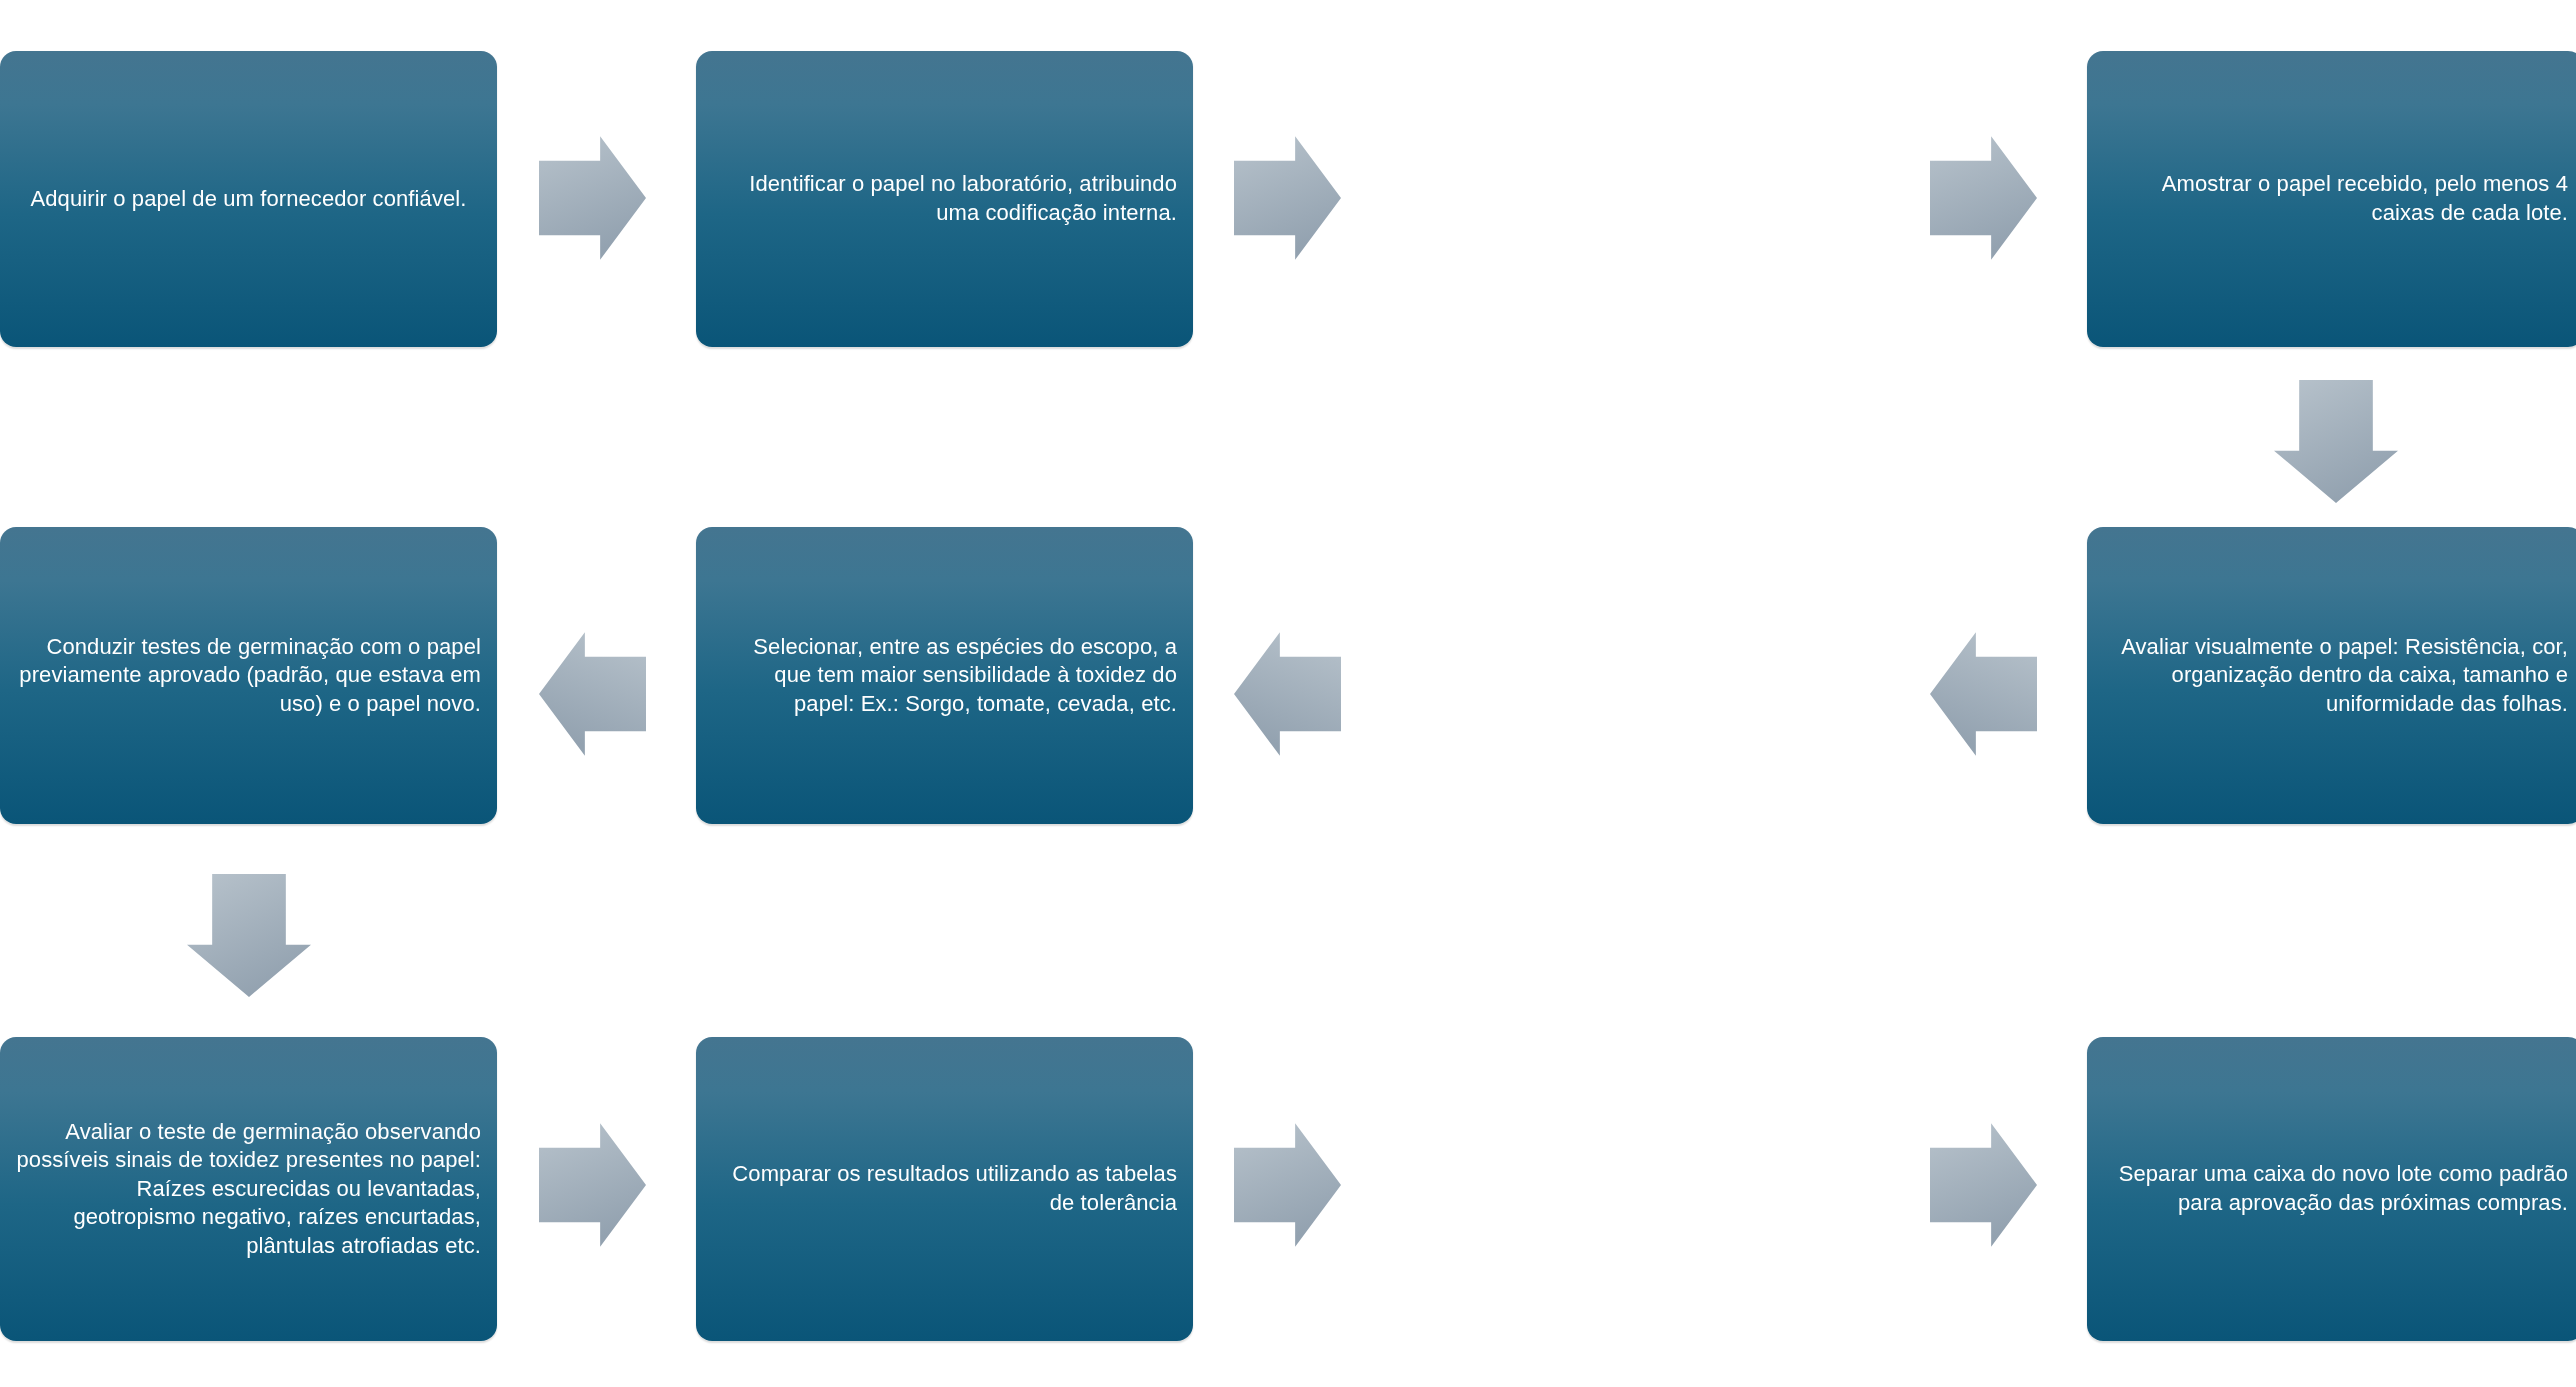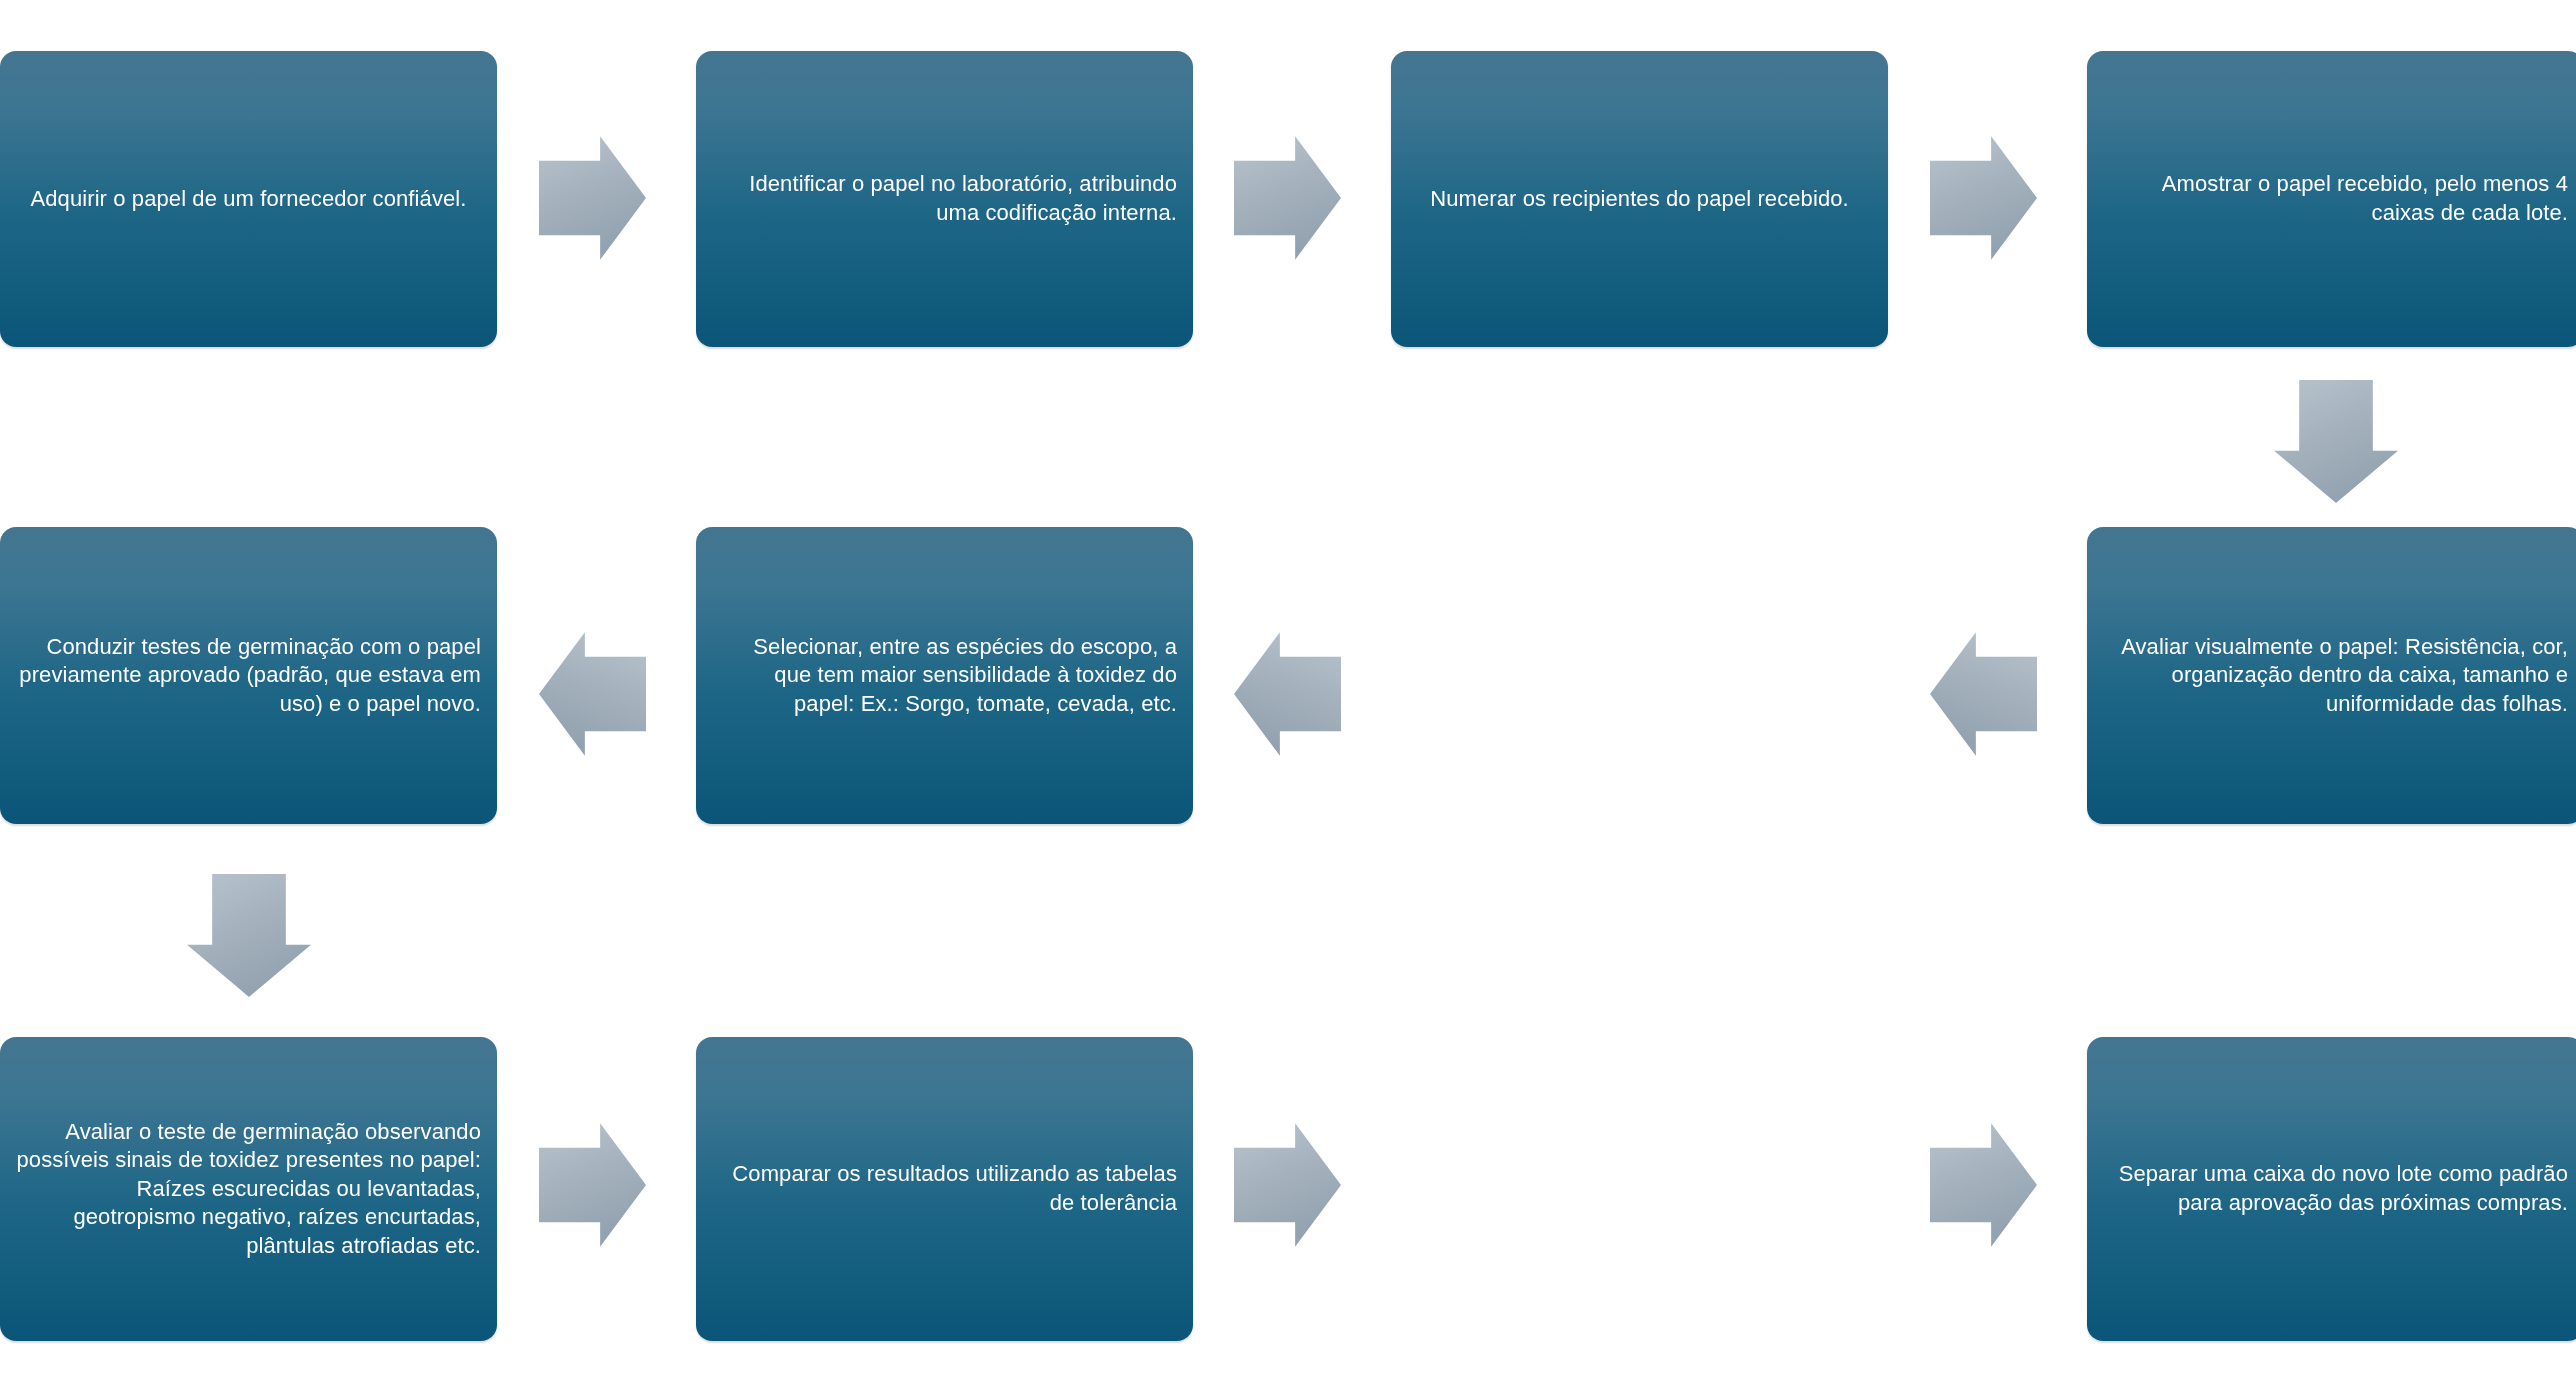--- a/index.html
+++ b/index.html
@@ -106,23 +106,20 @@
       <defs>
         <linearGradient id="gArrowR2" x1="0" y1="0" x2="0.35" y2="1">
           <stop offset="0%" stop-color="#b8c3cc"></stop>
           <stop offset="100%" stop-color="#93a2b0"></stop>
         </linearGradient>
       </defs>
       <polygon points="0,40 100,40 100,0 175,101 100,202 100,162 0,162" fill="url(#gArrowR2)"></polygon>
     </svg>
   </div>
 
-  <div class="node r1 c3">
-    <span class="node-text">Numerar os recipientes do papel recebido.</span>
-  </div>
 
   <div class="arrow a-r-3">
     <svg width="107" height="124" viewBox="0 0 175 202">
       <defs>
         <linearGradient id="gArrowR3" x1="0" y1="0" x2="0.35" y2="1">
           <stop offset="0%" stop-color="#b8c3cc"></stop>
           <stop offset="100%" stop-color="#93a2b0"></stop>
         </linearGradient>
       </defs>
       <polygon points="0,40 100,40 100,0 175,101 100,202 100,162 0,162" fill="url(#gArrowR3)"></polygon>

